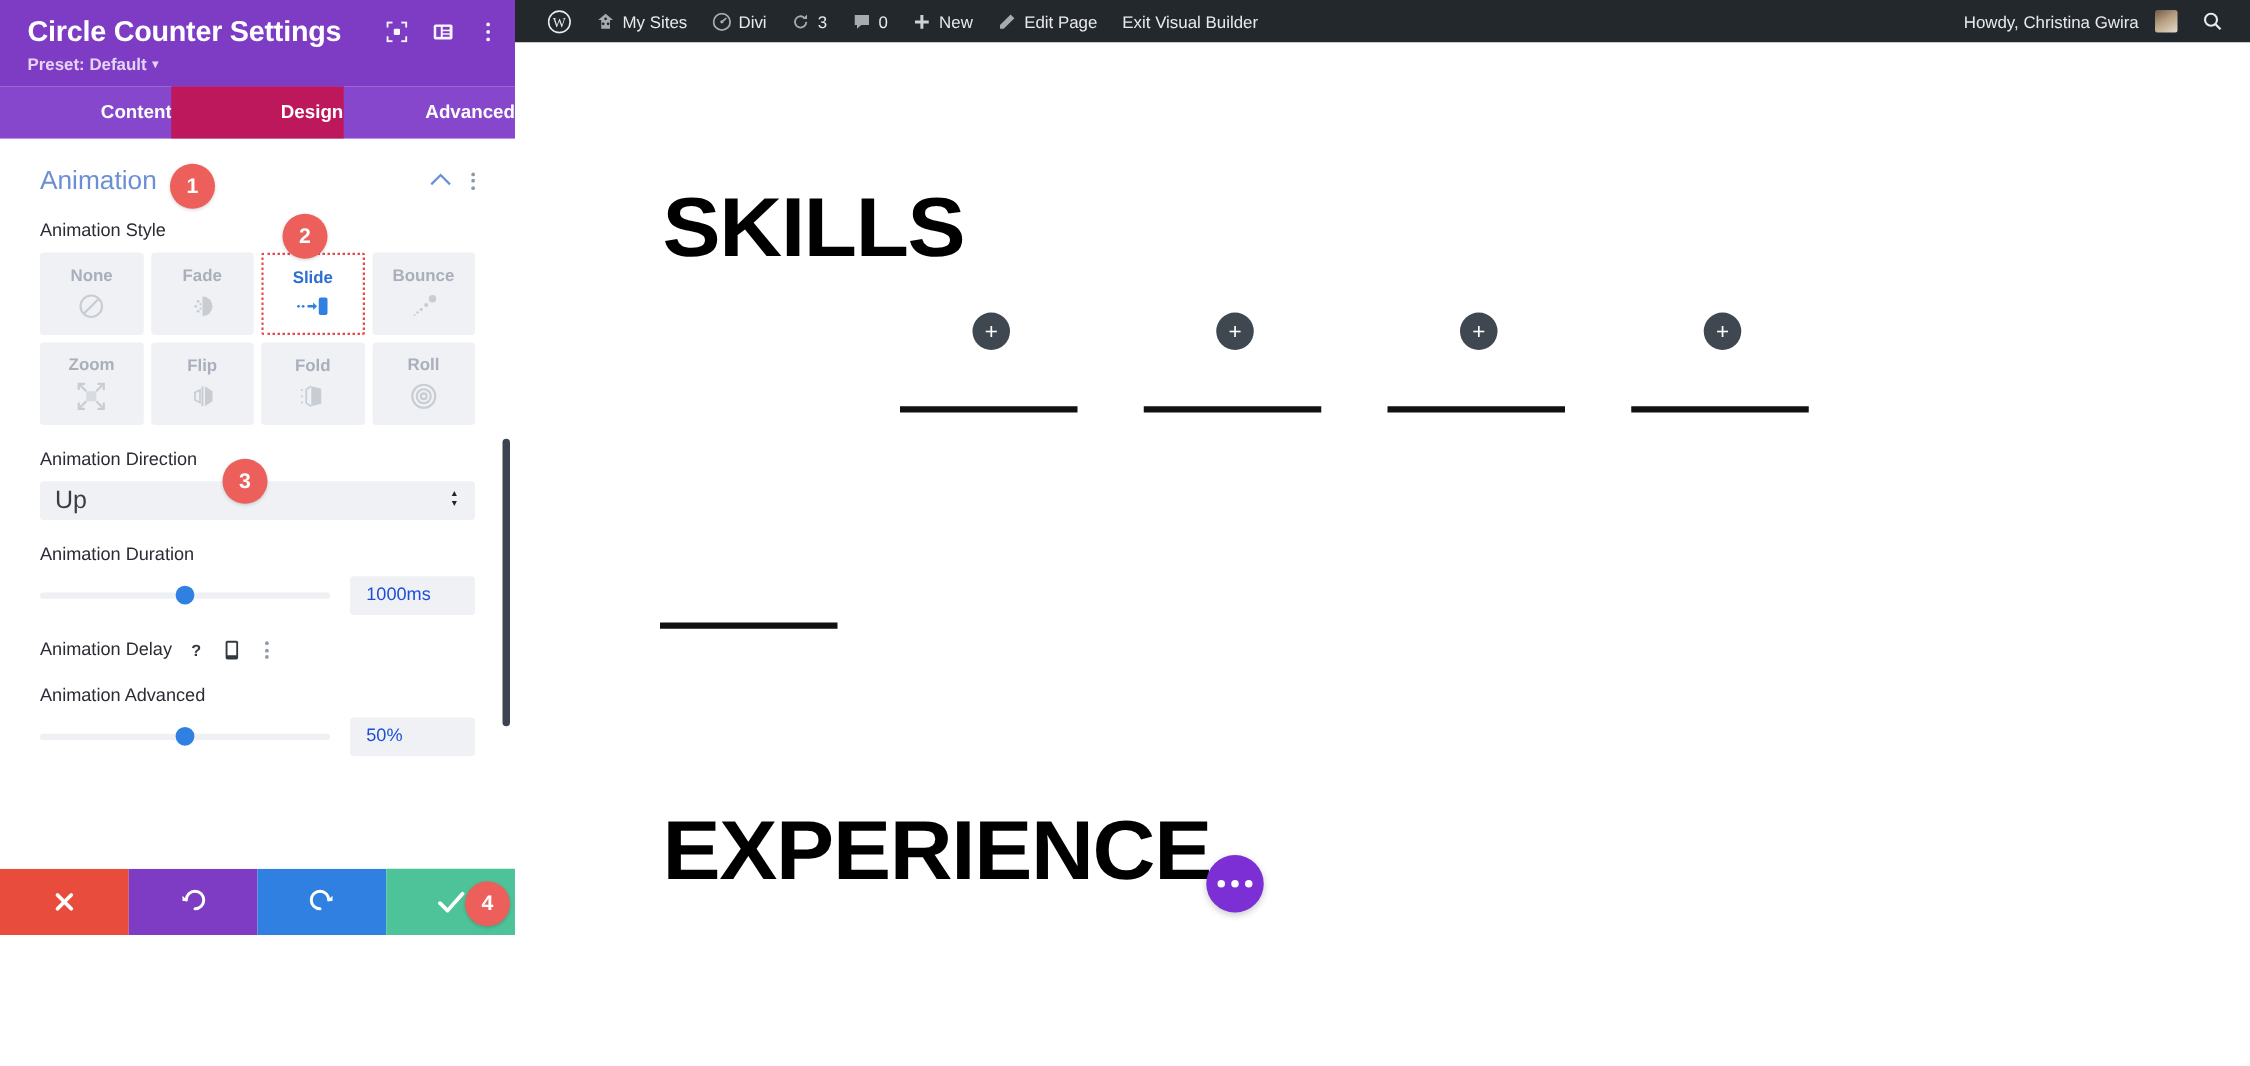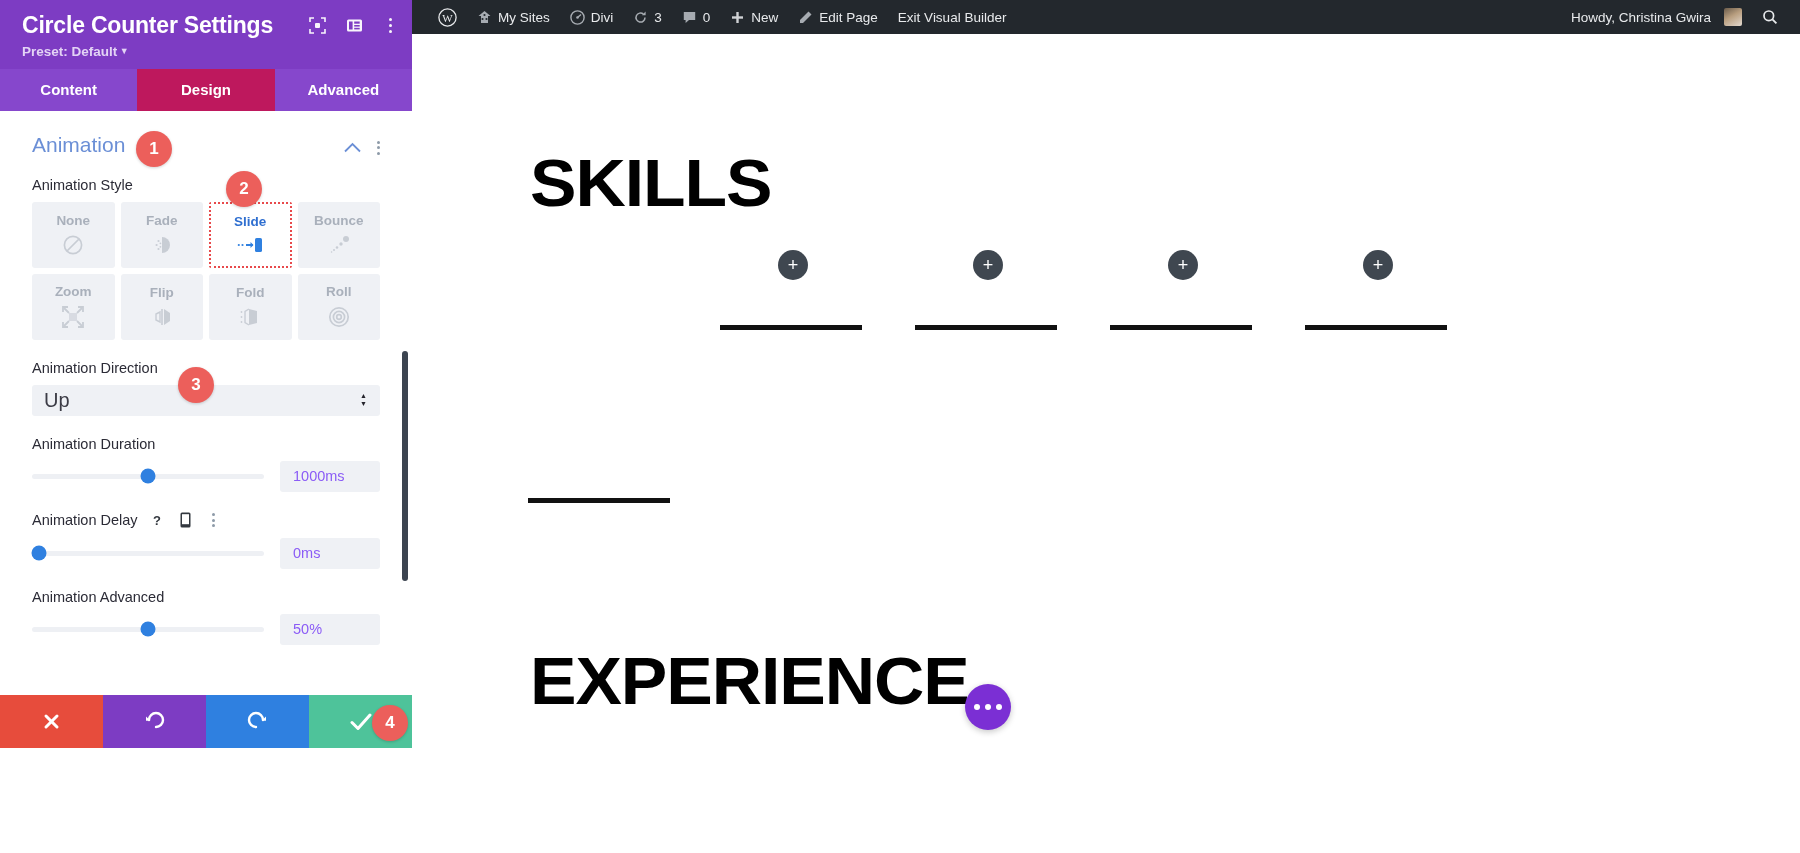--- a/index.html
+++ b/index.html
@@ -34,33 +34,33 @@
   .panel-header-icons {
     position: absolute; right: 14px; top: 17px;
     display: flex; align-items: center; gap: 20px;
   }
   .hdr-icon { color: #fff; opacity: .95; cursor: pointer; display: flex; }
   .hdr-dots { display: flex; flex-direction: column; gap: 3px; padding: 0 6px; }
   .hdr-dots i { width: 3px; height: 3px; background: #fff; border-radius: 50%; display: block; }
 
   .panel-tabs { display: flex; background: #8647cc; flex: 0 0 auto; }
   .panel-tab {
-    flex: 1; text-align: center; padding: 12px 0 13px 0;
+    flex: 1; text-align: right; padding: 12px 0 13px 0;
     color: #fff; font-size: 15px; font-weight: bold; cursor: pointer;
   }
   .panel-tab.active { background: #be185d; }
 
   .panel-body {
     flex: 1 1 auto; overflow: hidden; position: relative;
     padding: 0 0 0 0; background: #fff;
   }
   .panel-scroll { padding: 0 32px 0 32px; position: relative; }
 
   .section-head {
-    display: flex; align-items: flex-end;
+    display: flex; align-items: center;
     padding: 22px 0 0 0; position: relative; gap: 20px;
   }
   .section-title {
     color: #6b8fd6; font-size: 21px; font-weight: normal;
   }
   .section-head-right {
     margin-left: auto; display: flex; align-items: center; gap: 16px;
   }
   .chev-up { color: #6b8fd6; font-size: 16px; cursor: pointer; }
   .vdots { display: flex; flex-direction: column; gap: 2.5px; cursor: pointer; }
@@ -116,21 +116,21 @@
     background: #eef0f4; flex: 1 1 auto;
   }
   .slider-knob {
     position: absolute; top: 50%; transform: translate(-50%, -50%);
     width: 15px; height: 15px; border-radius: 50%;
     background: #2f80e0; cursor: pointer;
   }
   .slider-value {
     flex: 0 0 100px; height: 31px; background: #eff1f5; border-radius: 3px;
     display: flex; align-items: center; padding: 0 13px;
-    font-size: 14.5px; color: #8b5cf6; cursor: text;
+    font-size: 14.5px; color: #1d4ed8; cursor: text;
   }
 
   .panel-scrollbar {
     position: absolute; right: 4px; top: 240px;
     width: 6px; height: 230px; background: #3c4450; border-radius: 3px;
     cursor: pointer;
   }
 
   .panel-footer { display: flex; flex: 0 0 auto; height: 53px; }
   .foot-btn {
@@ -389,26 +389,20 @@
                 <rect x="0.5" y="0.5" width="10" height="15" rx="1.5" fill="#33383f"></rect>
                 <rect x="2" y="2.2" width="7" height="10" fill="#fff"></rect>
               </svg>
           </span>
           <span class="label-icon vdots" style="flex-direction:column;gap:2.5px">
               <i></i>
               <i></i>
               <i></i>
             </span>
         </div>
-        <div class="slider-row">
-          <div class="slider-track">
-            <span class="slider-knob" style="left:3%"></span>
-          </div>
-          <div class="slider-value">0ms</div>
-        </div>
 
         <div class="field-label">
           <span>Animation Advanced</span>
         </div>
         <div class="slider-row">
           <div class="slider-track">
             <span class="slider-knob" style="left:50%"></span>
           </div>
           <div class="slider-value">50%</div>
         </div>

